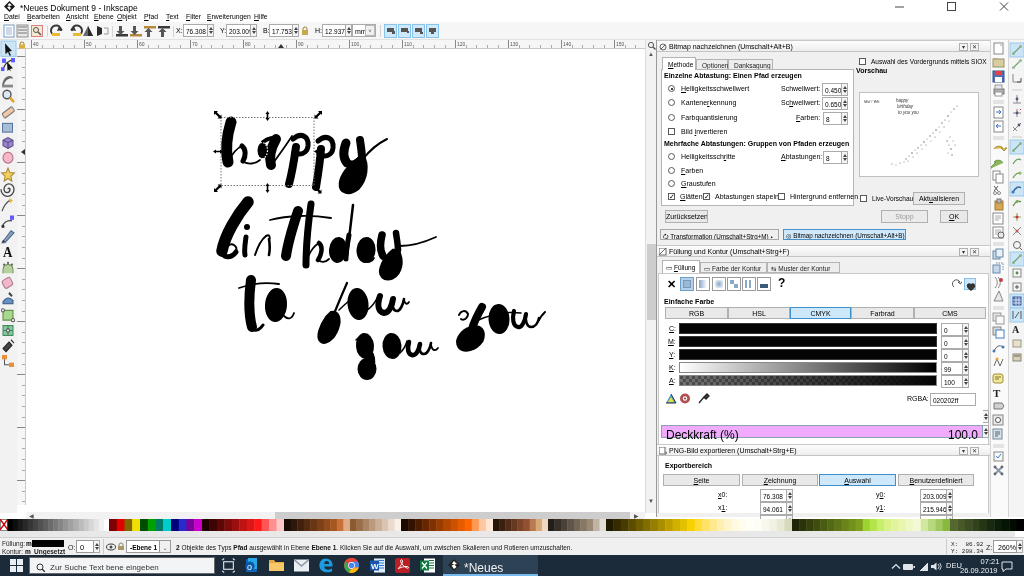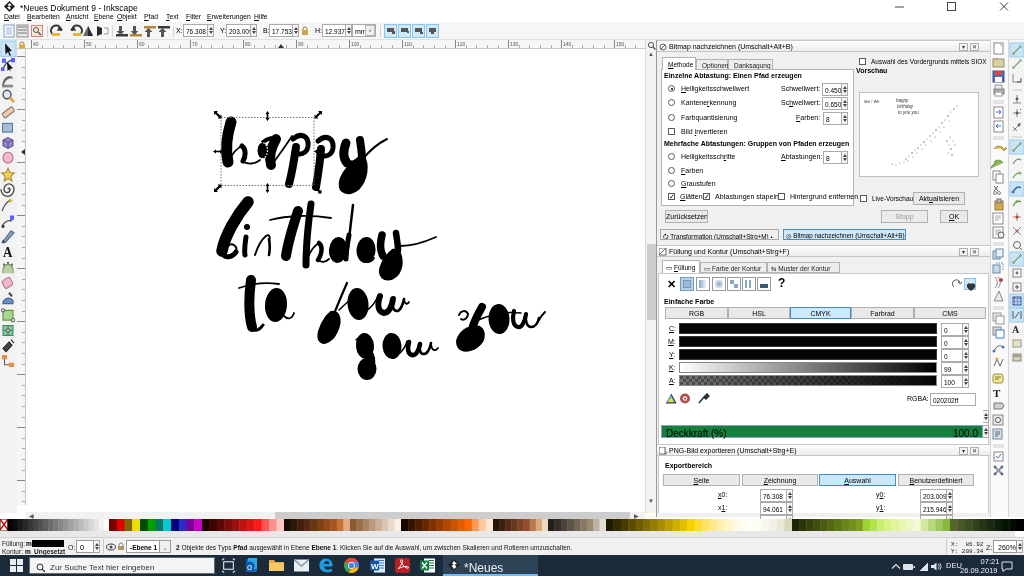--- a/index.html
+++ b/index.html
@@ -579,21 +579,21 @@
       <path d="M6 1 L11 10 L1 10" fill="none" stroke="#333"></path>
       <path d="M6 4 l3 5 h-6 z" fill="#e8e030"></path>
       <circle cx="20" cy="5.5" r="5" fill="#b05050"></circle>
       <circle cx="20" cy="5.5" r="2.2" fill="#fff"></circle>
       <circle cx="20" cy="5.5" r="1" fill="#803030"></circle>
       <path d="M34 10 L39 4 M39 4 l3 -3 2 2 -3 3 z" stroke="#222" fill="#444" stroke-width="1.3"></path>
     </svg>
  <span class="lbl" style="left:250px;top:355px">RGBA:</span>
  <div class="spinbox" style="left:273px;top:353px;width:46px">020202ff</div>
  <div class="spinner" style="left:326px;top:370px"></div>
- <div class="a" style="left:4px;top:385px;width:322px;height:13px;background:#15803d;border:1px solid #8aa2b2;font-size:10px">
+ <div class="a" style="left:4px;top:385px;width:322px;height:13px;background:#f0abfc;border:1px solid #8aa2b2;font-size:12px">
       <span class="a" style="left:4px;top:2px">Deckkraft (%)</span>
       <span class="a" style="right:4px;top:2px">100.0</span>
     </div>
  <div class="spinner" style="left:326px;top:385px"></div>
 
  <div class="dtitle" style="top:404px">
   <svg class="a" style="left:2px;top:2px" width="8" height="8">
         <rect x="0" y="0" width="6" height="7" fill="#fff" stroke="#666"></rect>
         <path d="M6 4 l3 2 -3 2" fill="#888"></path>
       </svg>
@@ -1045,21 +1045,21 @@
         <rect x="7" y="0" width="6" height="6"></rect>
         <rect x="0" y="7" width="6" height="6"></rect>
         <rect x="7" y="7" width="6" height="6"></rect>
       </g>
     </svg>
  <div class="a" style="left:29px;top:2px;width:186px;height:17px;background:#f3f4f5;border:1px solid #6a6a6a">
   <svg class="a" style="left:6px;top:5px" width="10" height="10">
         <circle cx="4" cy="4" r="3" fill="none" stroke="#333"></circle>
         <path d="M6.3 6.3 l2.5 2.5" stroke="#333" stroke-width="1.3"></path>
       </svg>
-  <span class="a" style="left:20px;top:5px;font-size:8px;color:#333">Zur Suche Text hier eingeben</span>
+  <span class="a" style="left:20px;top:5px;font-size:8px;color:#333">Zur Suche Text bene eingeben</span>
  </div>
  <svg class="a tbicon" style="left:221px" width="14" height="14" viewBox="0 0 14 14">
       <rect x="2.5" y="3.5" width="9" height="7" fill="none" stroke="#e8eef2"></rect>
       <path d="M1 2 l2 -1.5 M13 2 l-2 -1.5 M1 12 l2 1.5 M13 12 l-2 1.5" stroke="#e8eef2" fill="none"></path>
     </svg>
  <svg class="a tbicon" style="left:244px" width="15" height="15" viewBox="0 0 15 15">
       <rect x="2" y="1" width="11" height="13" rx="1" fill="#1066b8"></rect>
       <rect x="4" y="0" width="9" height="11" fill="#28a8e8"></rect>
       <circle cx="6" cy="8" r="4.6" fill="#0a58a8"></circle>
       <text x="3" y="11.5" font-size="9" fill="#fff" font-family="Liberation Sans">o</text>

